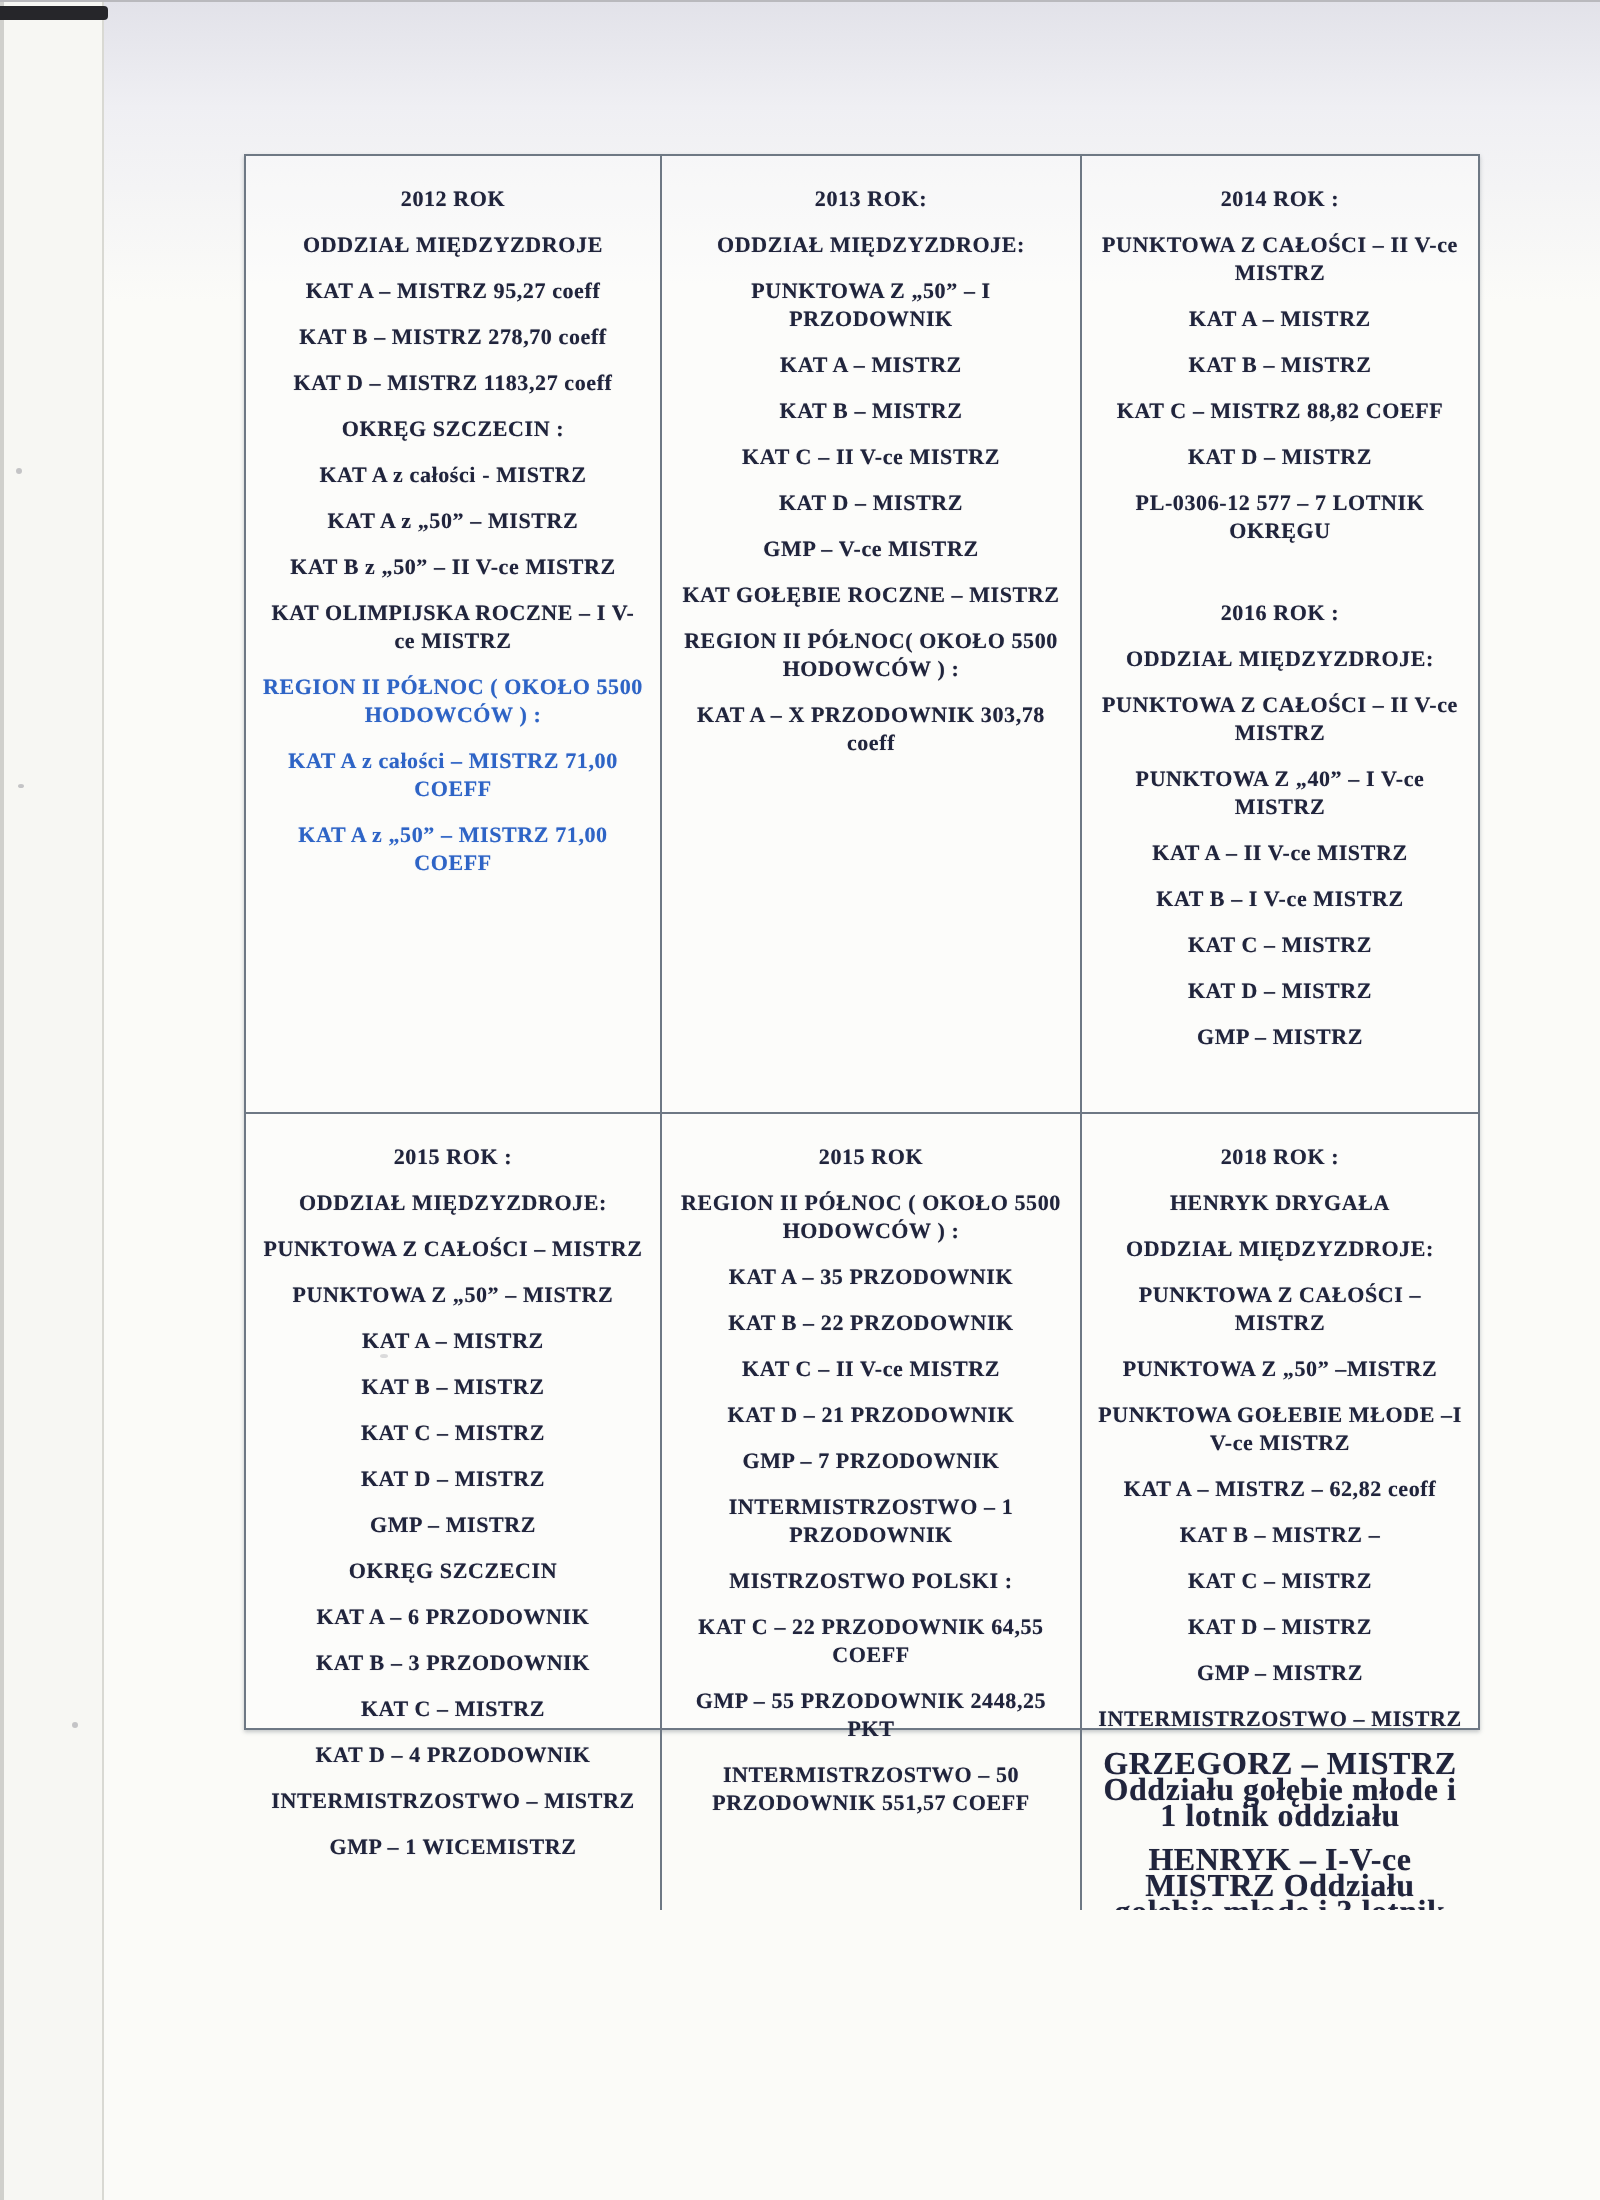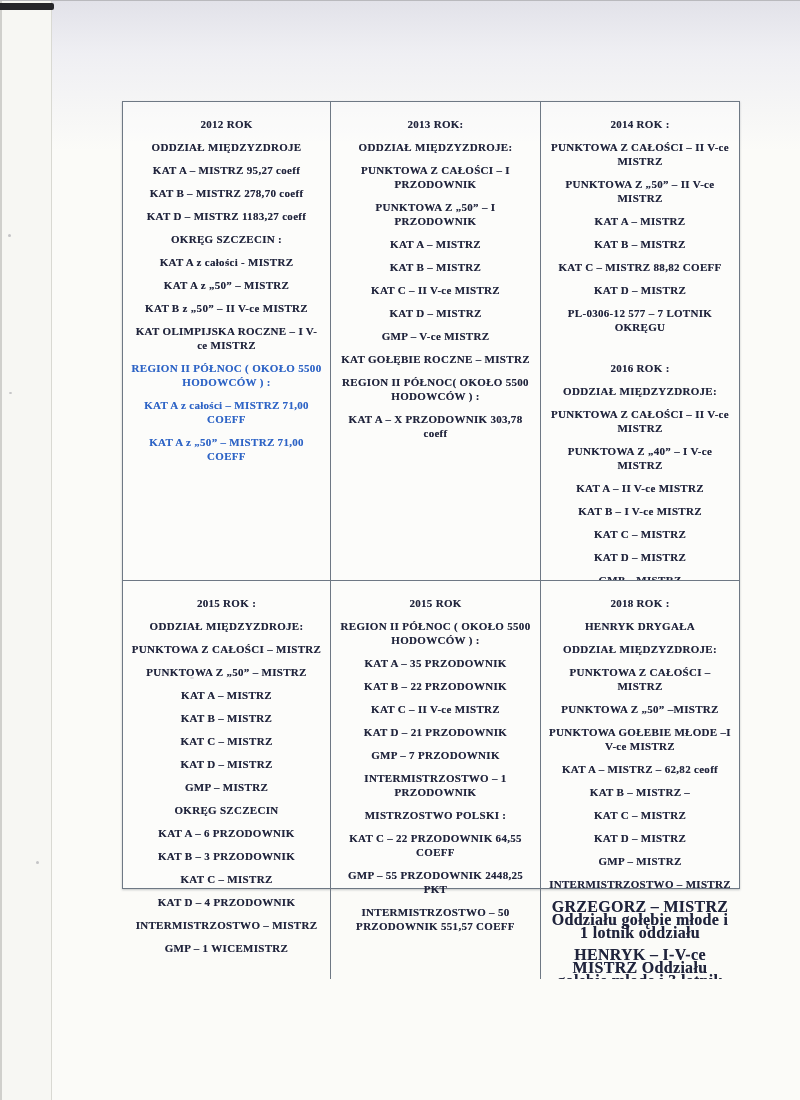--- a/index.html
+++ b/index.html
@@ -46,21 +46,20 @@
 
   .results-table{
     position:absolute;left:122px;top:76px;
     width:618px;height:788px;
     display:grid;
     grid-template-columns:208px 210px 198px;
     grid-template-rows:479px 398px;
     border:1px solid var(--border);
     box-shadow:0 1px 2px rgba(90,100,110,.35);
     background:rgba(255,255,255,.35);
-    margin-top:24px;
   }
   .cell{
     border-right:1px solid var(--border);
     border-bottom:1px solid var(--border);
     padding:6px 5px;
     text-align:center;
     overflow:hidden;
   }
   .cell:nth-child(3n){border-right:none;}
   .cell:nth-child(n+4){border-bottom:none;}
@@ -102,35 +101,33 @@
       <p class="line">KAT A z „50” – MISTRZ</p>
       <p class="line">KAT B z „50” – II V-ce MISTRZ</p>
       <p class="line">KAT OLIMPIJSKA ROCZNE – I V-ce MISTRZ</p>
       <p class="line blue">REGION II PÓŁNOC ( OKOŁO 5500 HODOWCÓW ) :</p>
       <p class="line blue">KAT A z całości – MISTRZ 71,00 COEFF</p>
       <p class="line blue">KAT A z „50” – MISTRZ 71,00 COEFF</p>
     </div>
   <div class="cell">
       <p class="line">2013 ROK:</p>
       <p class="line">ODDZIAŁ MIĘDZYZDROJE:</p>
-      <p class="line">PUNKTOWA Z CAŁOŚCI – I PRZODOWNIK</p>
       <p class="line">PUNKTOWA Z „50” – I PRZODOWNIK</p>
       <p class="line">KAT A – MISTRZ</p>
       <p class="line">KAT B – MISTRZ</p>
       <p class="line">KAT C – II V-ce MISTRZ</p>
       <p class="line">KAT D – MISTRZ</p>
       <p class="line">GMP – V-ce MISTRZ</p>
       <p class="line">KAT GOŁĘBIE ROCZNE – MISTRZ</p>
       <p class="line">REGION II PÓŁNOC( OKOŁO 5500 HODOWCÓW ) :</p>
       <p class="line">KAT A – X PRZODOWNIK 303,78 coeff</p>
     </div>
   <div class="cell">
       <p class="line">2014 ROK :</p>
       <p class="line">PUNKTOWA Z CAŁOŚCI – II V-ce MISTRZ</p>
-      <p class="line">PUNKTOWA Z „50” – II V-ce MISTRZ</p>
       <p class="line">KAT A – MISTRZ</p>
       <p class="line">KAT B – MISTRZ</p>
       <p class="line">KAT C – MISTRZ 88,82 COEFF</p>
       <p class="line">KAT D – MISTRZ</p>
       <p class="line">PL-0306-12 577 – 7 LOTNIK OKRĘGU</p>
       <p class="line gap">2016 ROK :</p>
       <p class="line">ODDZIAŁ MIĘDZYZDROJE:</p>
       <p class="line">PUNKTOWA Z CAŁOŚCI – II V-ce MISTRZ</p>
       <p class="line">PUNKTOWA Z „40” – I V-ce MISTRZ</p>
       <p class="line">KAT A – II V-ce MISTRZ</p>

